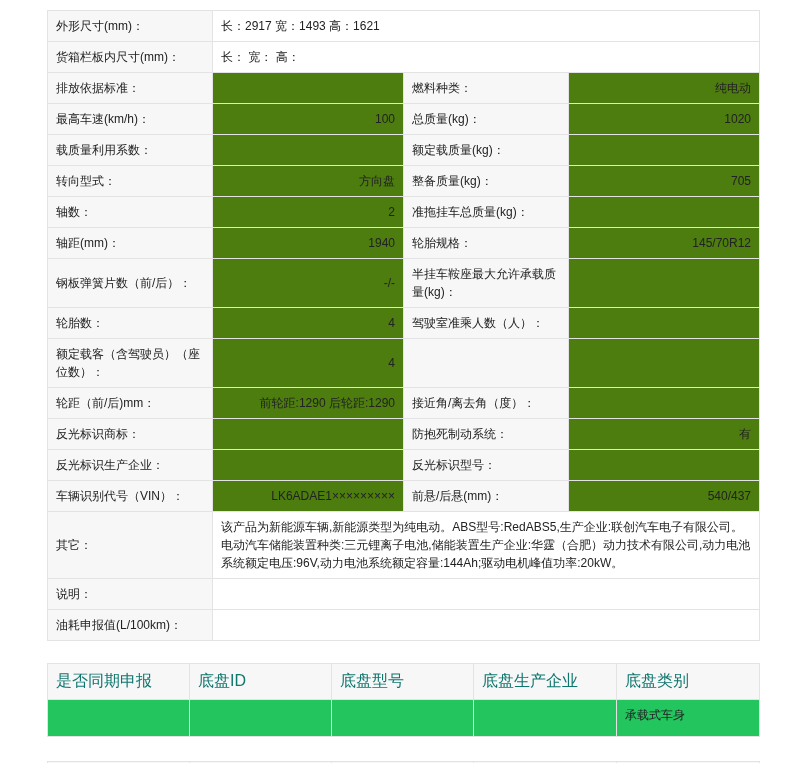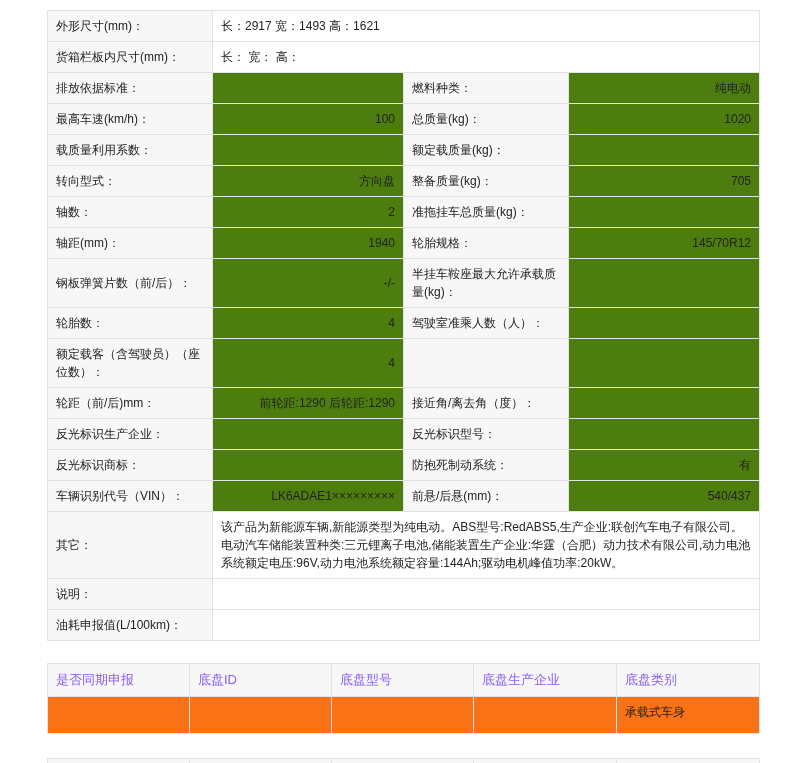--- a/index.html
+++ b/index.html
@@ -55,29 +55,29 @@
   .chassis-table {
     margin: 22px 0 0 47px;
     width: 712px;
   }
   .chassis-table th {
     background: #f7f7f7;
     border: 1px solid #e3e3e3;
     font-weight: normal;
     text-align: left;
     padding: 7px 8px;
-    font-size: 13px;
-    color: #8b5cf6;
+    font-size: 16px;
+    color: #0f766e;
   }
   .chassis-table td {
     border: 1px solid #e3e3e3;
     padding: 7px 8px;
     height: 22px;
     font-size: 12px;
-    background: #f97316;
+    background: #22c55e;
     vertical-align: top;
   }
   .engine-table {
     margin: 24px 0 0 47px;
     width: 712px;
   }
   .engine-table th {
     background: #f7f7f7;
     border: 1px solid #e3e3e3;
     font-weight: normal;
@@ -165,30 +165,30 @@
         <td class="lbl"></td>
         <td class="val"></td>
       </tr>
       <tr>
         <td class="lbl">轮距（前/后)mm：</td>
         <td class="val">前轮距:1290 后轮距:1290</td>
         <td class="lbl">接近角/离去角（度）：</td>
         <td class="val"></td>
       </tr>
       <tr>
-        <td class="lbl">反光标识生产企业：</td>
-        <td class="val"></td>
-        <td class="lbl">反光标识型号：</td>
-        <td class="val"></td>
-      </tr>
-      <tr>
         <td class="lbl">反光标识商标：</td>
         <td class="val"></td>
         <td class="lbl">防抱死制动系统：</td>
         <td class="val">有</td>
+      </tr>
+      <tr>
+        <td class="lbl">反光标识生产企业：</td>
+        <td class="val"></td>
+        <td class="lbl">反光标识型号：</td>
+        <td class="val"></td>
       </tr>
       <tr>
         <td class="lbl">车辆识别代号（VIN）：</td>
         <td class="val">LK6ADAE1×××××××××</td>
         <td class="lbl">前悬/后悬(mm)：</td>
         <td class="val">540/437</td>
       </tr>
       <tr>
         <td class="lbl">其它：</td>
         <td class="val-wide note-cell" colspan="3">该产品为新能源车辆,新能源类型为纯电动。ABS型号:RedABS5,生产企业:联创汽车电子有限公司。电动汽车储能装置种类:三元锂离子电池,储能装置生产企业:华霆（合肥）动力技术有限公司,动力电池系统额定电压:96V,动力电池系统额定容量:144Ah;驱动电机峰值功率:20kW。</td>

